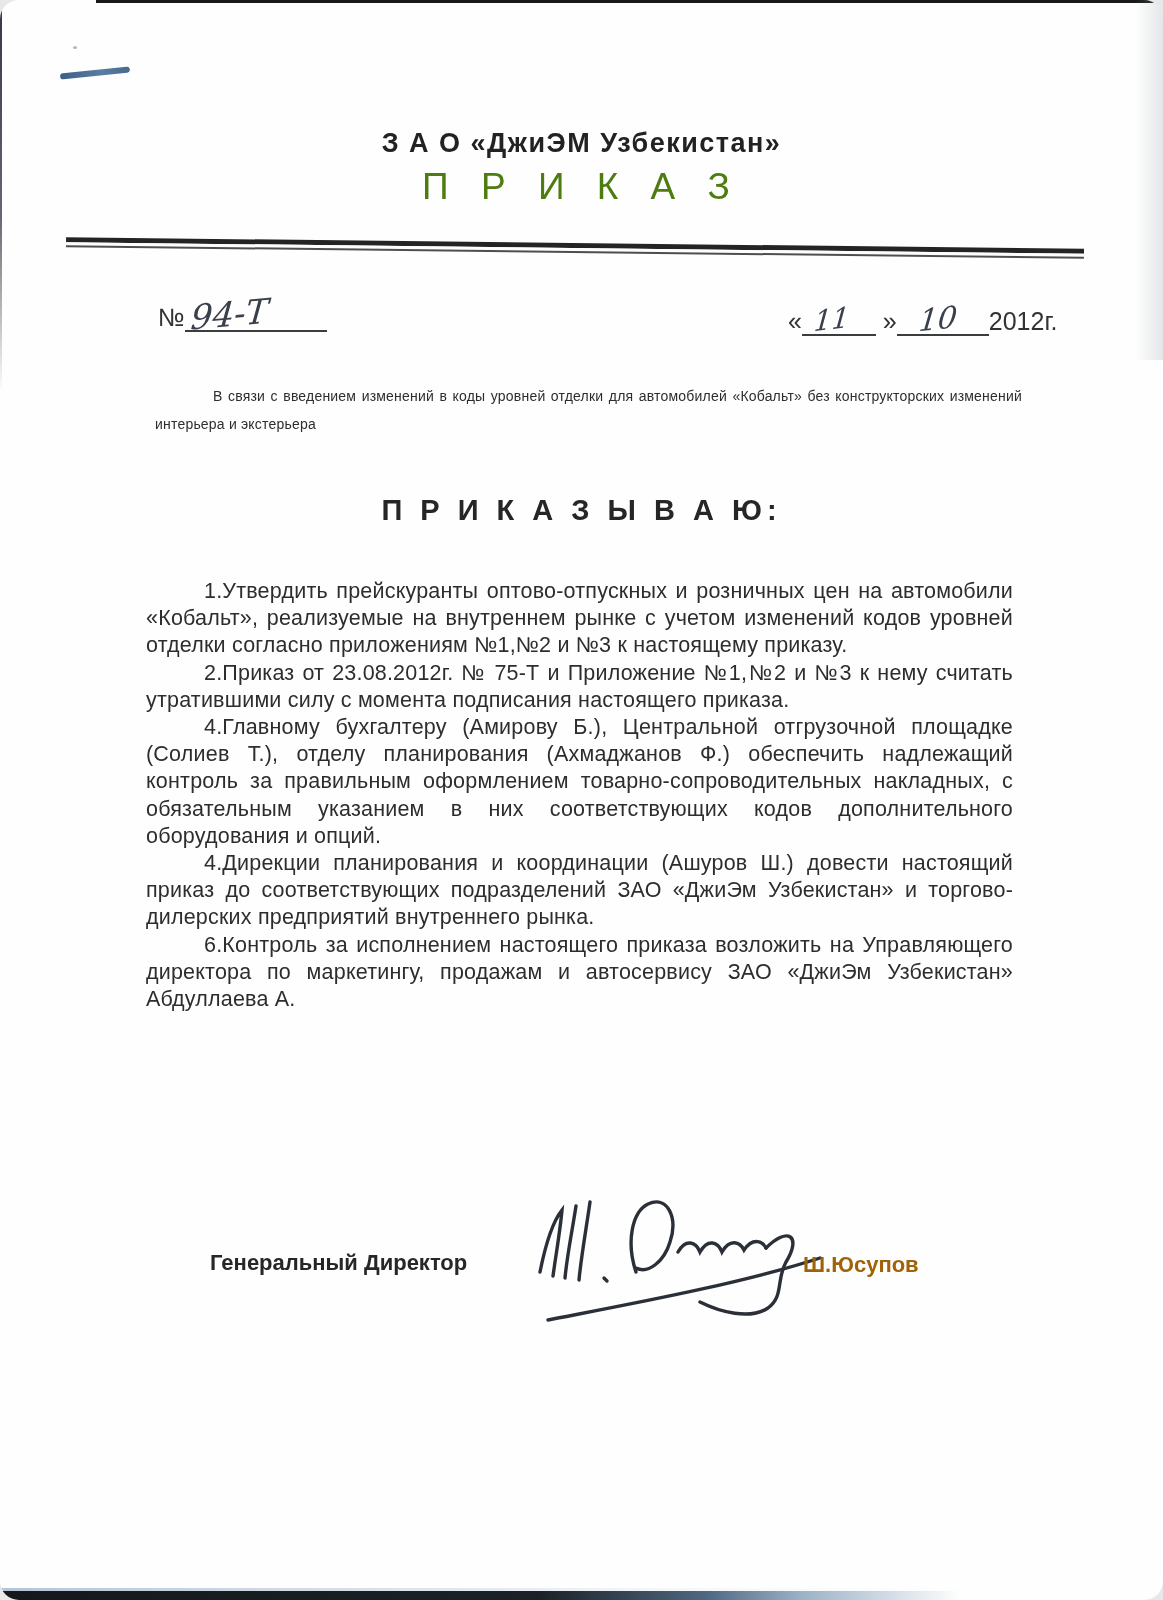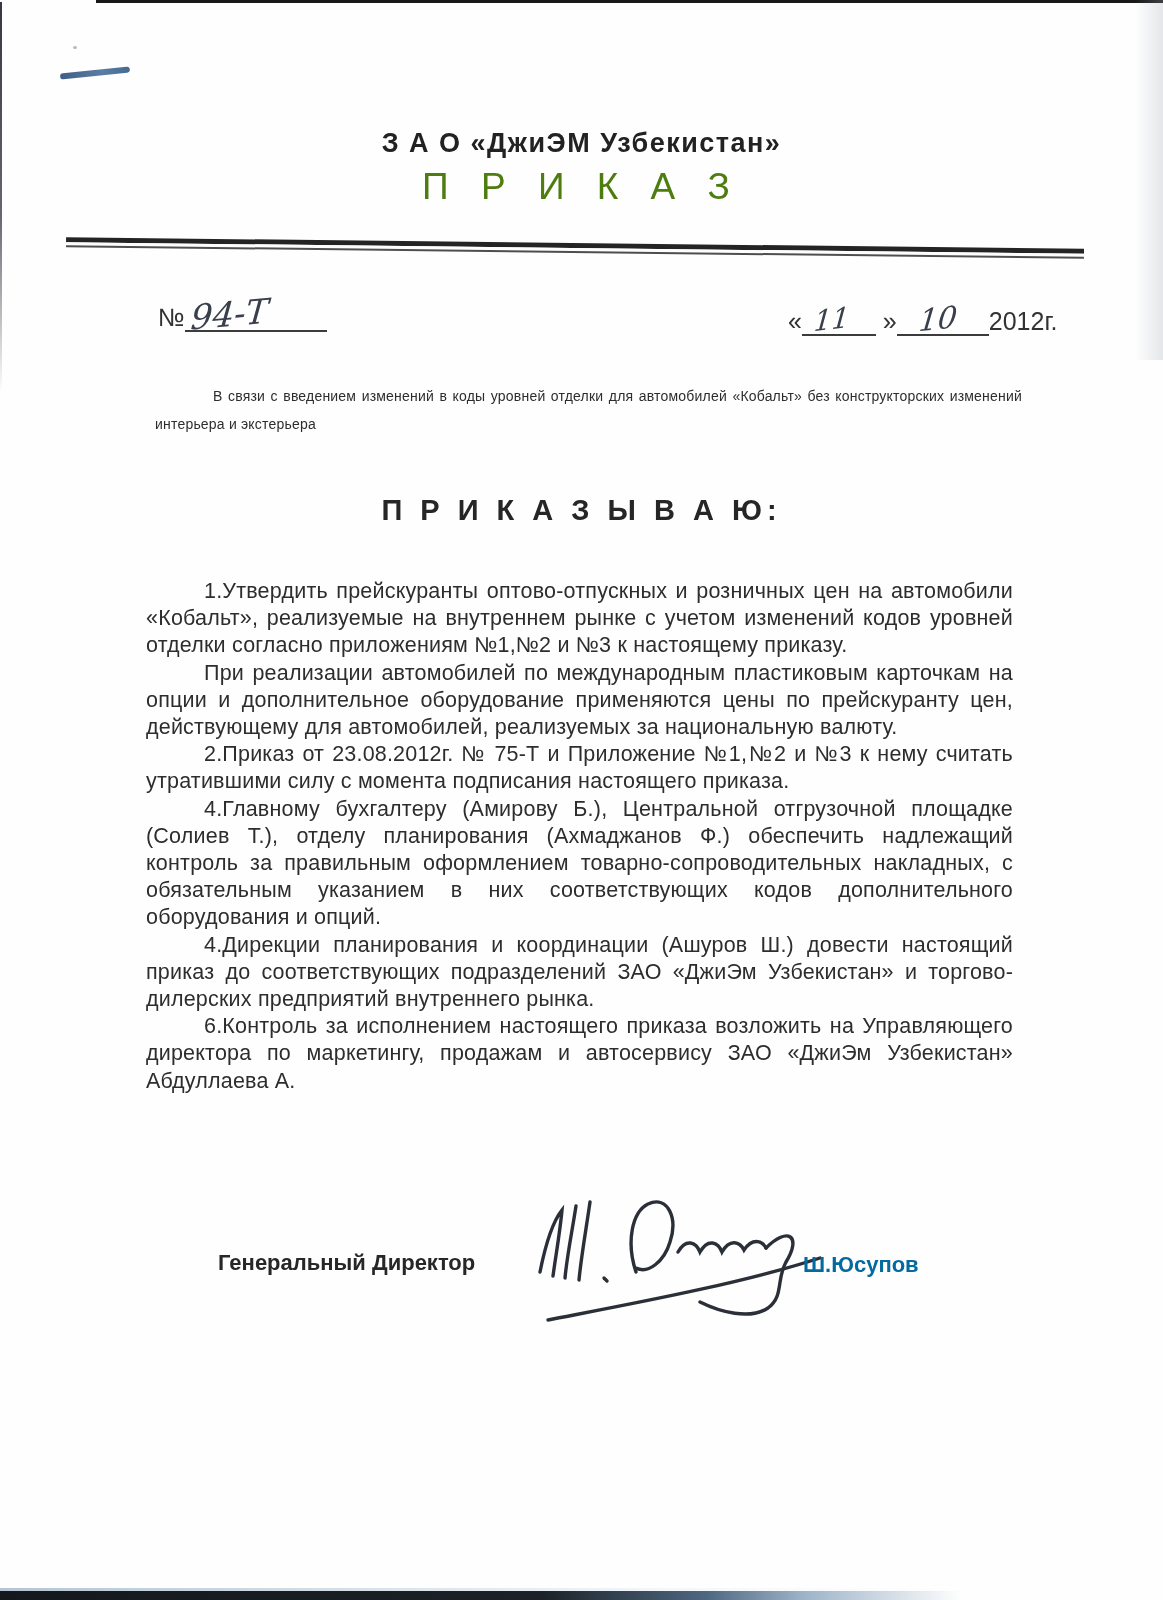--- a/index.html
+++ b/index.html
@@ -4,20 +4,21 @@
 <style>
   html,body{margin:0;padding:0;background:#e8e8e8;}
   .page{
     position:relative;
     width:1163px;height:1600px;
     margin:0 auto;
     background:#fefefe;
     font-family:"Liberation Sans",sans-serif;
     color:#2e2e2e;
     overflow:hidden;
+    border-radius:19px;
   }
   
   .top-edge-line{position:absolute;top:0;left:96px;width:1067px;height:3px;background:#181818;}
   .left-edge-line{position:absolute;top:2px;left:0;width:2px;height:390px;
     background:linear-gradient(180deg,#3a3540 0%,#6a6570 55%,rgba(255,255,255,0) 100%);}
   .right-edge-shade{position:absolute;top:0;right:0;width:28px;height:360px;
     background:linear-gradient(270deg,rgba(160,168,178,0.28),rgba(255,255,255,0));}
   .pen-stroke{position:absolute;left:60px;top:70px;width:70px;height:6px;
     background:linear-gradient(90deg,#3d5f86,#5a7da3 60%,#46698f);
     border-radius:3px;transform:rotate(-6deg);}
@@ -50,23 +51,23 @@
   .hand-month{position:absolute;left:22px;bottom:-2px;font-size:30px;transform:rotate(-6deg) skewX(-12deg);}
   
   .preamble{position:absolute;top:382px;left:155px;width:867px;margin:0;
     font-size:14px;line-height:28px;text-align:justify;text-indent:58px;color:#2d2d2d;letter-spacing:0.2px;}
   .resolve-heading{position:absolute;top:494px;left:0;width:100%;text-align:center;
     font-size:29px;font-weight:bold;letter-spacing:5px;color:#262626;}
   .body-block{position:absolute;top:578px;left:146px;width:867px;}
   .body-block p{margin:0;font-size:21.5px;line-height:27.2px;text-align:justify;
     text-indent:58px;color:#2d2d2d;letter-spacing:0.2px;}
   
-  .sig-title{position:absolute;left:218px;top:1250px;font-size:22px;font-weight:bold;color:#272727;}
+  .sig-title{position:absolute;left:210px;top:1250px;font-size:22px;font-weight:bold;color:#272727;}
   .sig-svg{position:absolute;left:520px;top:1180px;}
-  .sig-name{position:absolute;left:803px;top:1252px;font-size:22px;font-weight:bold;color:#0369a1;}
+  .sig-name{position:absolute;left:803px;top:1252px;font-size:22px;font-weight:bold;color:#a16207;}
 </style>
 </head>
 <body>
 
 <div class="page">
 
   <div class="top-edge-line"></div>
   <div class="left-edge-line"></div>
   <div class="right-edge-shade"></div>
   <div class="pen-stroke"></div>
@@ -91,21 +92,20 @@
     <span>«</span><span class="uline u-day"><span class="hand hand-day">11</span></span>
     <span>»</span><span class="uline u-month"><span class="hand hand-month">10</span></span><span>2012г.</span>
   </div>
 
   <p class="preamble">В связи с введением  изменений в коды уровней отделки для автомобилей «Кобальт» без конструкторских изменений интерьера и экстерьера</p>
 
   <div class="resolve-heading">П Р И К А З Ы В А Ю:</div>
 
   <div class="body-block">
     <p>1.Утвердить прейскуранты оптово-отпускных и розничных цен на автомобили «Кобальт», реализуемые на внутреннем рынке с учетом изменений кодов уровней отделки согласно приложениям №1,№2 и №3 к настоящему приказу.</p>
-    <p>При реализации автомобилей по международным пластиковым карточкам на опции и дополнительное оборудование применяются цены по прейскуранту цен, действующему для автомобилей, реализуемых за национальную валюту.</p>
     <p>2.Приказ от 23.08.2012г. № 75-Т и Приложение №1,№2 и №3 к нему считать утратившими силу с момента подписания настоящего приказа.</p>
     <p>4.Главному бухгалтеру (Амирову Б.), Центральной отгрузочной площадке (Солиев Т.), отделу планирования (Ахмаджанов Ф.) обеспечить надлежащий контроль за правильным оформлением товарно-сопроводительных накладных, с обязательным указанием в них соответствующих кодов дополнительного оборудования и опций.</p>
     <p>4.Дирекции планирования и координации (Ашуров Ш.) довести настоящий приказ до соответствующих подразделений ЗАО «ДжиЭм Узбекистан» и торгово-дилерских предприятий внутреннего рынка.</p>
     <p>6.Контроль за исполнением настоящего приказа возложить на Управляющего директора по маркетингу, продажам и автосервису ЗАО «ДжиЭм Узбекистан» Абдуллаева А.</p>
   </div>
 
   <div class="sig-title">Генеральный Директор</div>
 
   <svg class="sig-svg" width="320" height="150" viewBox="0 0 320 150" fill="none">
     <g stroke="#2b3038" stroke-width="3.4" stroke-linecap="round" fill="none">

